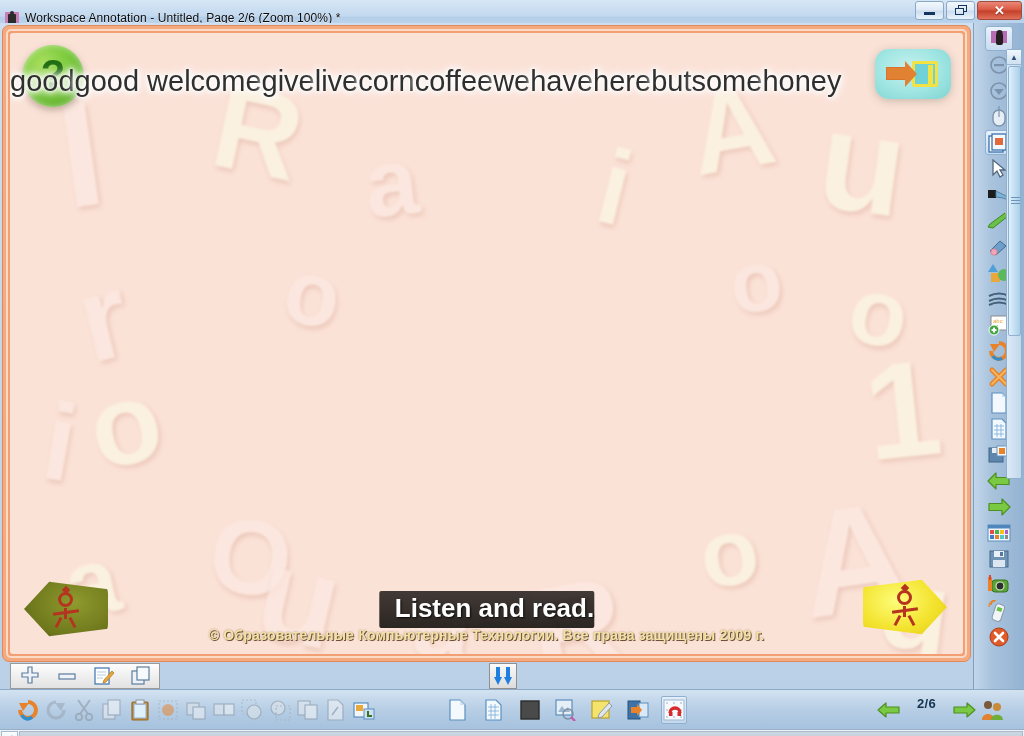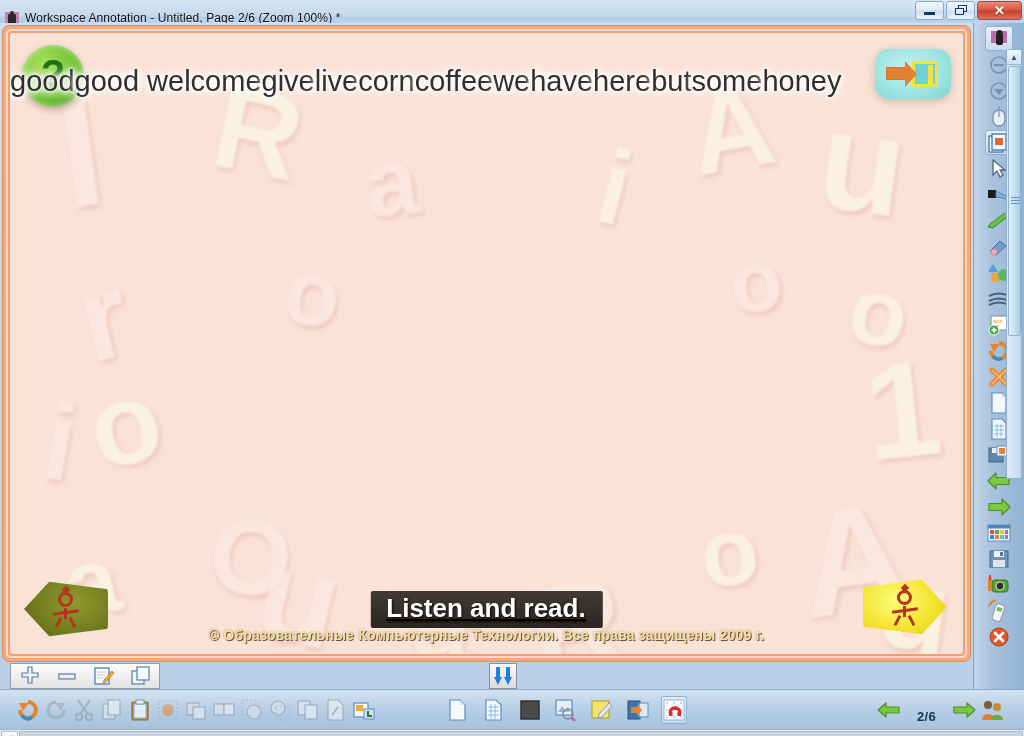--- a/index.html
+++ b/index.html
@@ -123,23 +123,22 @@
     text-shadow:
        0 0 6px #ffffff, 0 0 6px #ffffff, 0 0 10px #ffffff,
        0 0 14px #ffffff, 0 0 3px #ffffff;
     white-space: nowrap;
   }
 
   .banner {
     position: absolute; left: 50%; transform: translateX(-50%);
     top: 558px;
     background: linear-gradient(to bottom, rgba(25,20,18,.82), rgba(15,12,10,.88));
-    padding: 2px 17px 4px 16px;
+    padding: 2px 0 4px 16px;
     border-radius: 2px;
-    text-decoration: underline;
   }
   .banner-text {
     font-size: 26px; font-weight: bold; color: #ffffff;
     font-family: "Liberation Sans", sans-serif;
     text-shadow: 1px 1px 2px rgba(0,0,0,.8);
     white-space: nowrap;
   }
   .copyright {
     position: absolute; left: 50%; transform: translateX(-50%);
     top: 594px;
@@ -285,21 +284,21 @@
     display:flex;align-items:center;justify-content:center; gap: 2px;
   }
 
   
   .bottombar {
     position: absolute; left: 0; top: 666px; width: 1024px; height: 40px;
     background: linear-gradient(to bottom, #d2e2f1 0%, #b7cee5 50%, #a6c2de 100%);
     border-top: 1px solid #8caac8;
     display: flex; align-items: center;
   }
-  .bb-group { display: flex; align-items: flex-end; }
+  .bb-group { display: flex; align-items: flex-start; }
   .bb-btn {
     width: 26px; height: 28px; margin: 0 1px;
     display:flex;align-items:center;justify-content:center;
     position: relative;
   }
   .bb-btn.pressed {
     border: 1px solid #8fb0cf; border-radius: 2px;
     background: linear-gradient(to bottom,#e4eef8,#c5d9ec);
   }
   .page-indicator {

